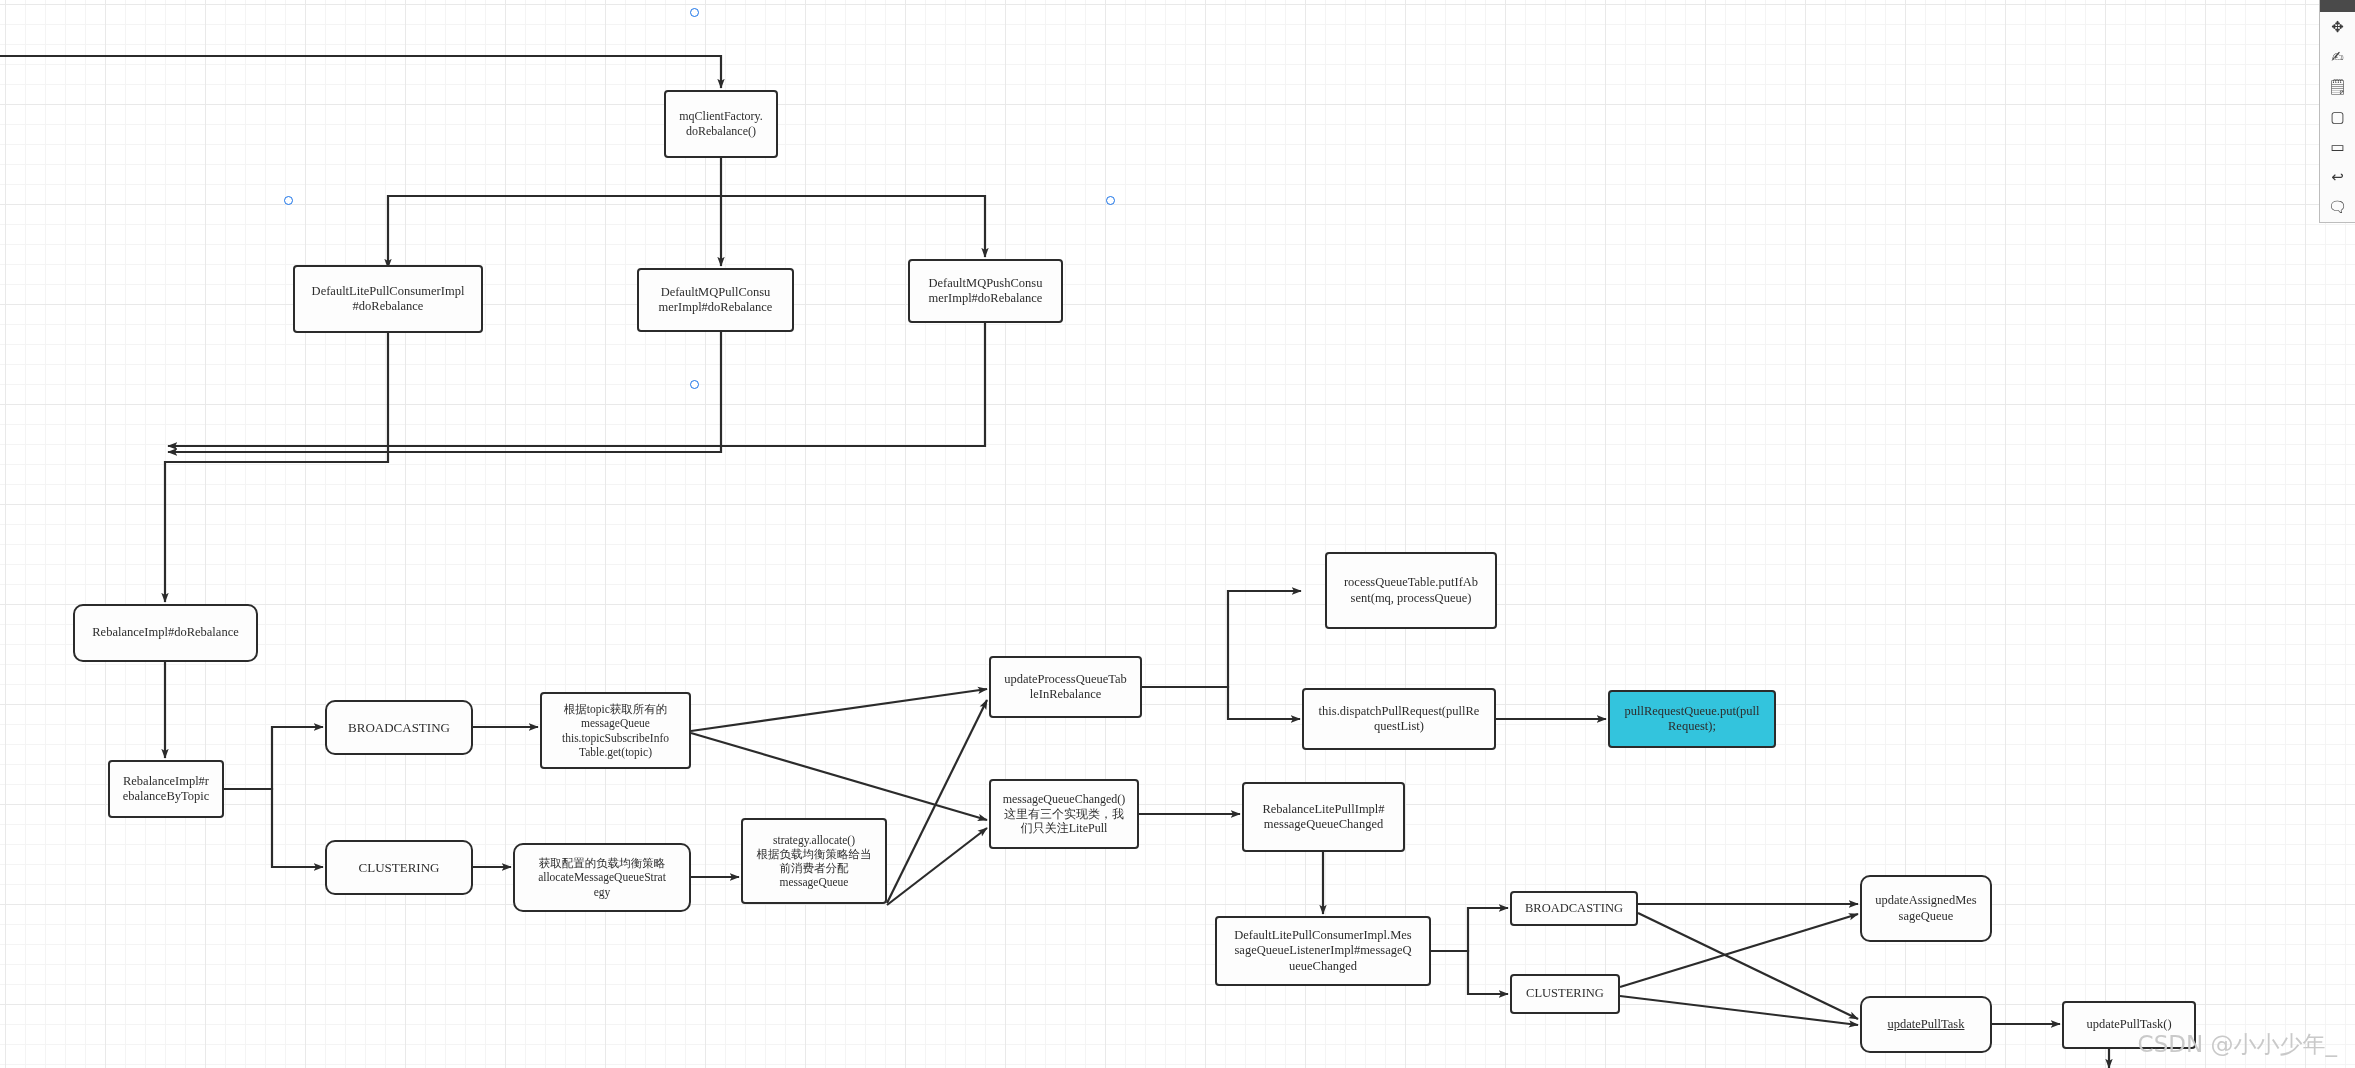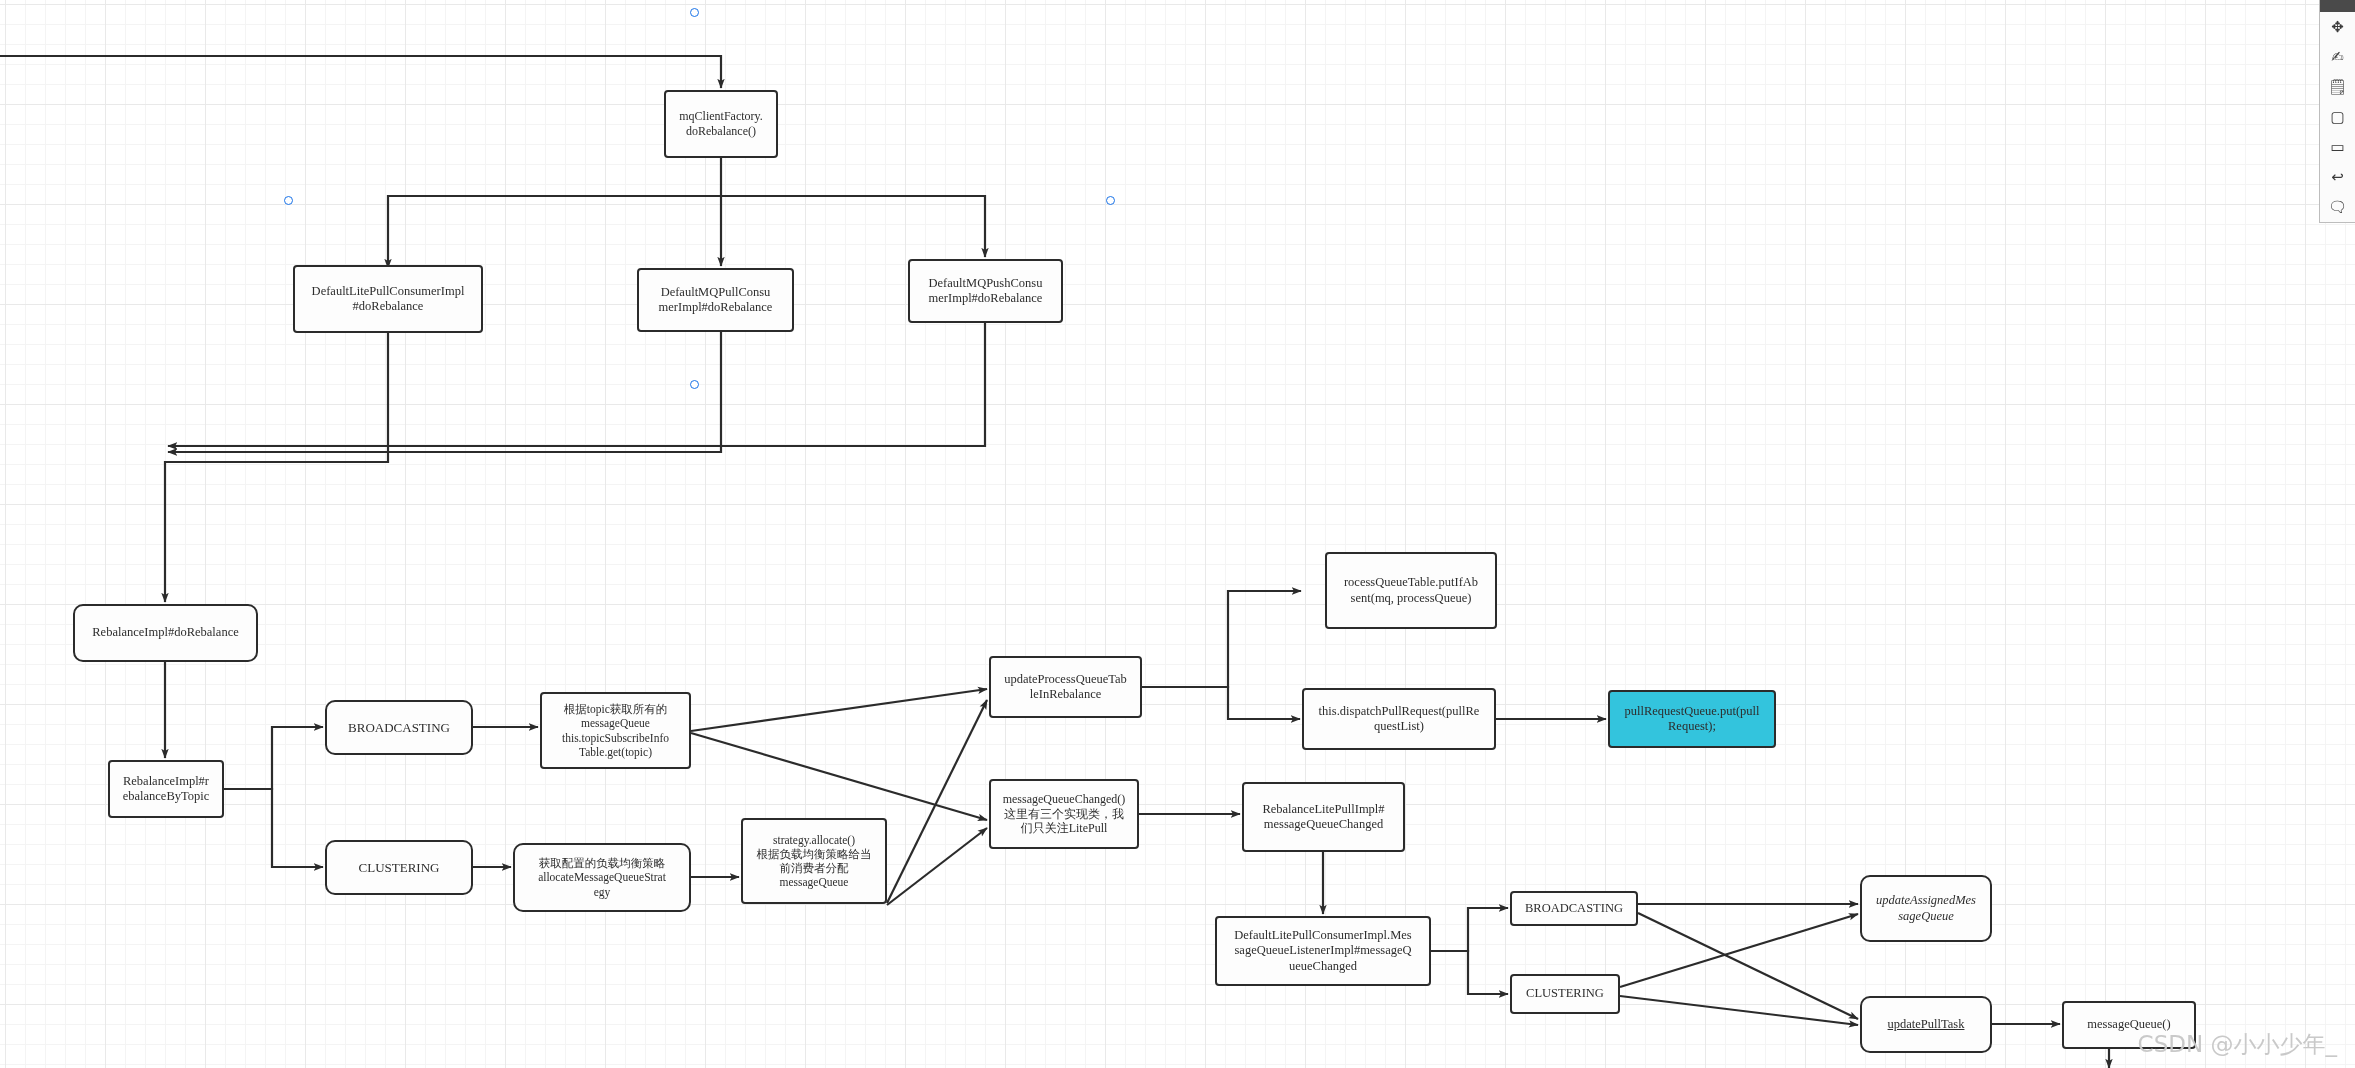--- a/index.html
+++ b/index.html
@@ -232,28 +232,28 @@
       </div>
       <div class="node rounded" style="left: 1215px; top: 916px; width: 216px; height: 70px; font-size: 12.5px; text-align: center;">
         <span class="txt">DefaultLitePullConsumerImpl.Mes<br>sageQueueListenerImpl#messageQ<br>ueueChanged</span>
       </div>
       <div class="node rounded" style="left: 1510px; top: 891px; width: 128px; height: 35px; font-size: 12.5px;">
         <span class="txt">BROADCASTING</span>
       </div>
       <div class="node rounded" style="left: 1510px; top: 974px; width: 110px; height: 40px; font-size: 12.5px;">
         <span class="txt">CLUSTERING</span>
       </div>
-      <div class="node sharp" style="left: 1860px; top: 875px; width: 132px; height: 67px; font-size: 12.5px; font-style: italic;">
+      <div class="node sharp" style="left: 1860px; top: 875px; width: 132px; height: 67px; font-size: 12.5px;">
         <span class="txt">updateAssignedMes<br>sageQueue</span>
       </div>
       <div class="node sharp" style="left: 1860px; top: 996px; width: 132px; height: 57px; font-size: 12.5px; text-decoration: underline;">
         <span class="txt">updatePullTask</span>
       </div>
       <div class="node rounded" style="left: 2062px; top: 1001px; width: 134px; height: 48px; font-size: 12.5px;">
-        <span class="txt">messageQueue()</span>
+        <span class="txt">updatePullTask()</span>
       </div>
     </div>
 
   <div id="handle-layer">
       <div class="handle" style="left: 689.5px; top: 7.5px; border-color: rgb(26, 115, 232);"></div>
       <div class="handle" style="left: 283.5px; top: 195.5px; border-color: rgb(26, 115, 232);"></div>
       <div class="handle" style="left: 1105.5px; top: 195.5px; border-color: rgb(26, 115, 232);"></div>
       <div class="handle" style="left: 689.5px; top: 379.5px; border-color: rgb(26, 115, 232);"></div>
     </div>
 

